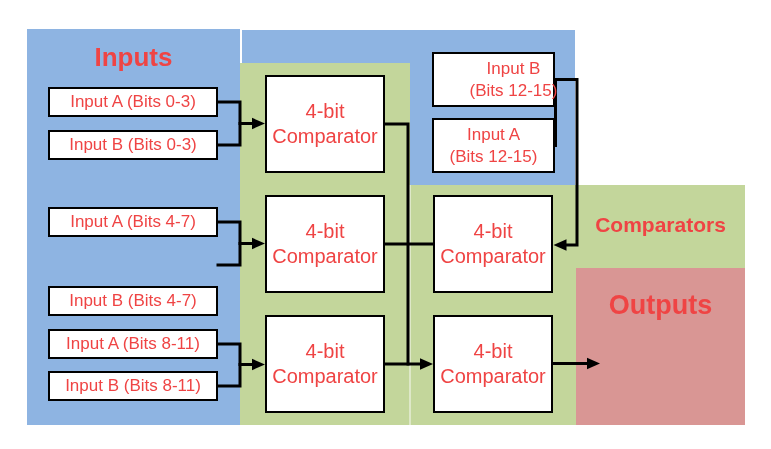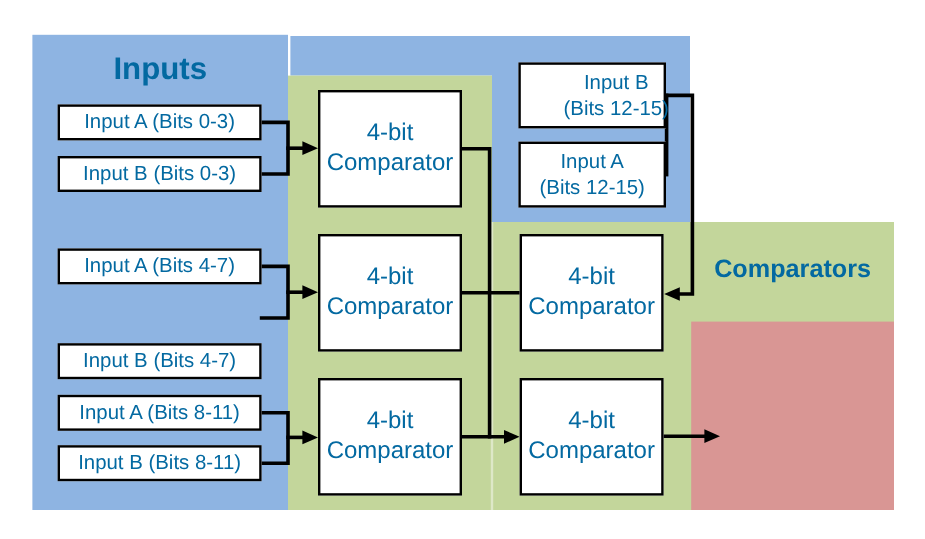--- a/index.html
+++ b/index.html
@@ -1,18 +1,18 @@
 <!DOCTYPE html>
 <html style="--inputs-region: #8eb4e2; --comparators-region: #c3d69b; --outputs-region: #d99694; --box-fill: #ffffff; --box-border: #000000; --connector: #000000;"><head>
 <meta charset="utf-8">
 <style>
   html,body{margin:0;padding:0;background:#ffffff;}
   #stage{
     position:relative;width:771px;height:449px;background:#ffffff;overflow:hidden;
-    font-family:"Liberation Sans","DejaVu Sans",sans-serif;color:#0369a1;
+    font-family:"Liberation Sans","DejaVu Sans",sans-serif;color:#ef4444;
   }
   .region{position:absolute;}
   .region.blue{background:var(--inputs-region,#8eb4e2);}
   .region.green{background:var(--comparators-region,#c3d69b);}
   .region.red{background:var(--outputs-region,#d99694);}
   .seam{position:absolute;background:rgba(255,255,255,0.45);}
   .heading{
     position:absolute;text-align:center;font-weight:bold;line-height:1;
     letter-spacing:0px;white-space:nowrap;
   }
@@ -37,20 +37,21 @@
   <div class="region blue" style="left:27px;top:29px;width:213px;height:396px;"></div>
   <div class="region blue" style="left:242px;top:30px;width:333px;height:33px;"></div>
   <div class="region blue" style="left:410px;top:30px;width:165px;height:155px;"></div>
   <div class="region green" style="left:240px;top:63px;width:170px;height:362px;"></div>
   <div class="region green" style="left:410px;top:185px;width:335px;height:240px;"></div>
   <div class="region red" style="left:576px;top:268px;width:169px;height:157px;"></div>
   <div class="seam" style="left:409px;top:185px;width:1.5px;height:240px;"></div>
 
   <div class="heading" style="left:27px;top:44px;width:213px;font-size:26px;">Inputs</div>
   <div class="heading" style="left:576px;top:214px;width:169px;font-size:21px;">Comparators</div>
+  <div class="heading" style="left:576px;top:292px;width:169px;font-size:27px;">Outputs</div>
 
   <svg class="wires" width="771" height="449" viewBox="0 0 771 449">
     <g stroke="#000" stroke-width="3" fill="none" stroke-linecap="square" stroke-linejoin="miter">
 
       <path d="M218 102 H240 V145 H218"></path>
       <path d="M240 123.5 H253"></path>
 
       <path d="M218 222 H240 V265 H218"></path>
       <path d="M240 243.5 H253"></path>
 

